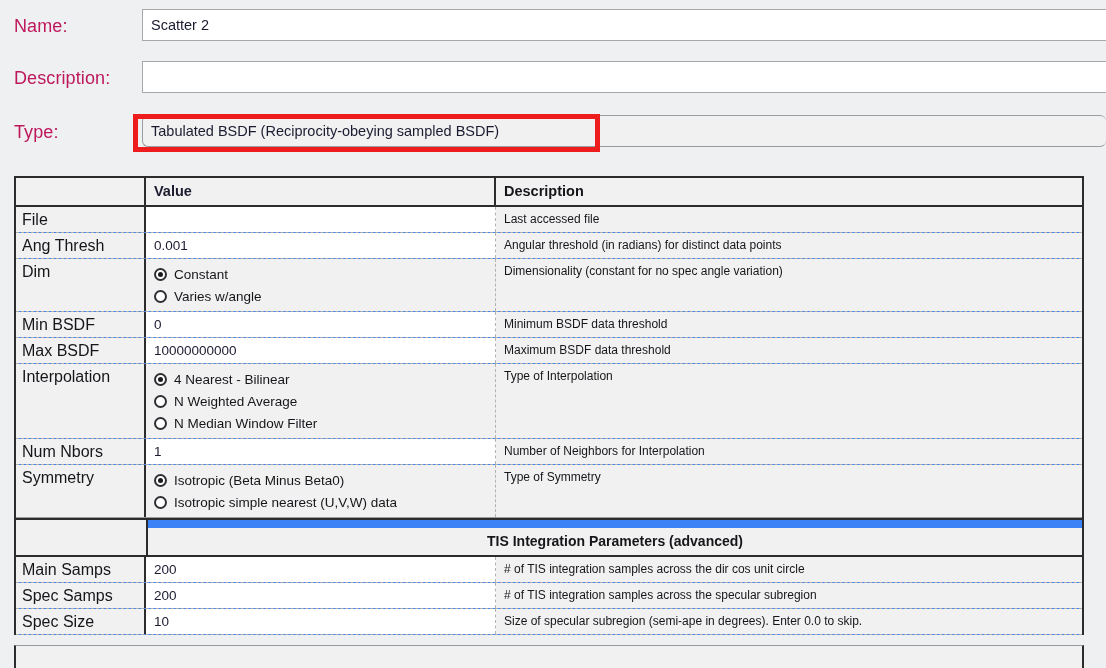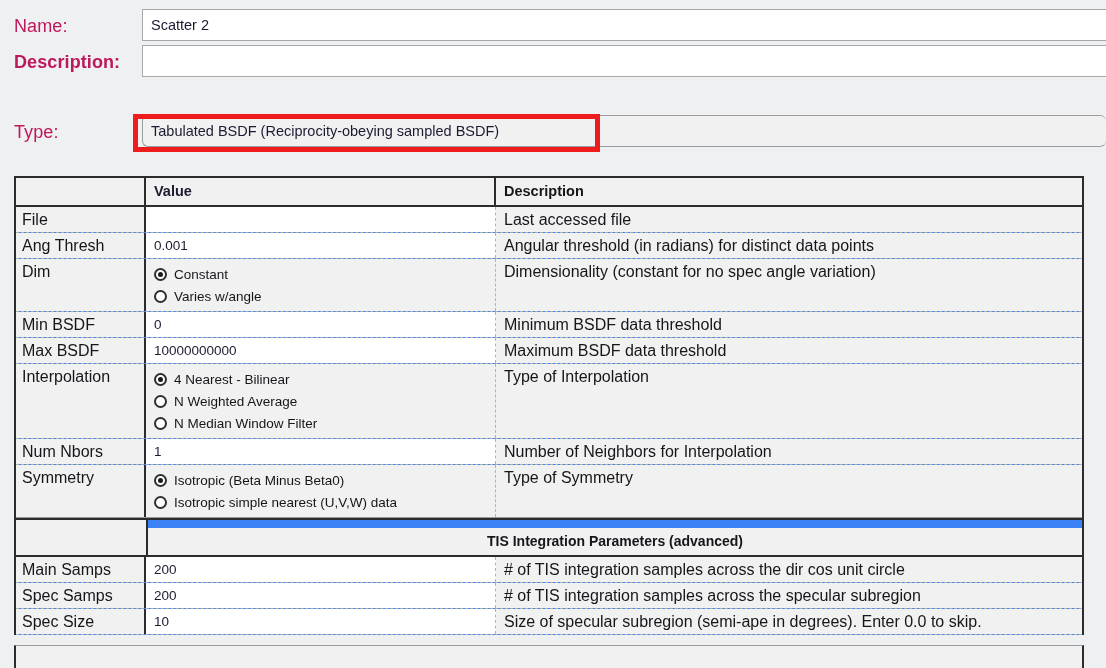--- a/index.html
+++ b/index.html
@@ -106,21 +106,21 @@
     font-size: 13.5px;
     color: #1b1b30;
     background: #f1f1f2;
     line-height: 17px;
   }
   .c-val.white { background: #ffffff; }
   .c-desc {
     flex: 1;
     box-sizing: border-box;
     padding: 4px 0 4px 8px;
-    font-size: 16px;
+    font-size: 12px;
     color: #16161a;
     background: #f1f1f2;
     line-height: 17px;
   }
   
   .prow.header .c-name,
   .prow.header .c-val,
   .prow.header .c-desc {
     font-weight: bold;
     font-size: 14.5px;
@@ -197,21 +197,21 @@
 </head>
 <body>
 
 <div id="page">
 
   <div class="form-row" style="top:0px;">
     <span class="lbl">Name:</span>
     <div class="form-field">Scatter 2</div>
   </div>
 
-  <div class="form-row" style="top:36px;font-weight:bold;">
+  <div class="form-row" style="top:52px;">
     <span class="lbl">Description:</span>
     <div class="form-field"></div>
   </div>
 
   <div class="form-row" style="top:106px;">
     <span class="lbl">Type:</span>
     <div class="form-field combo">Tabulated BSDF (Reciprocity-obeying sampled BSDF)</div>
   </div>
 
   <div class="redbox"></div>

